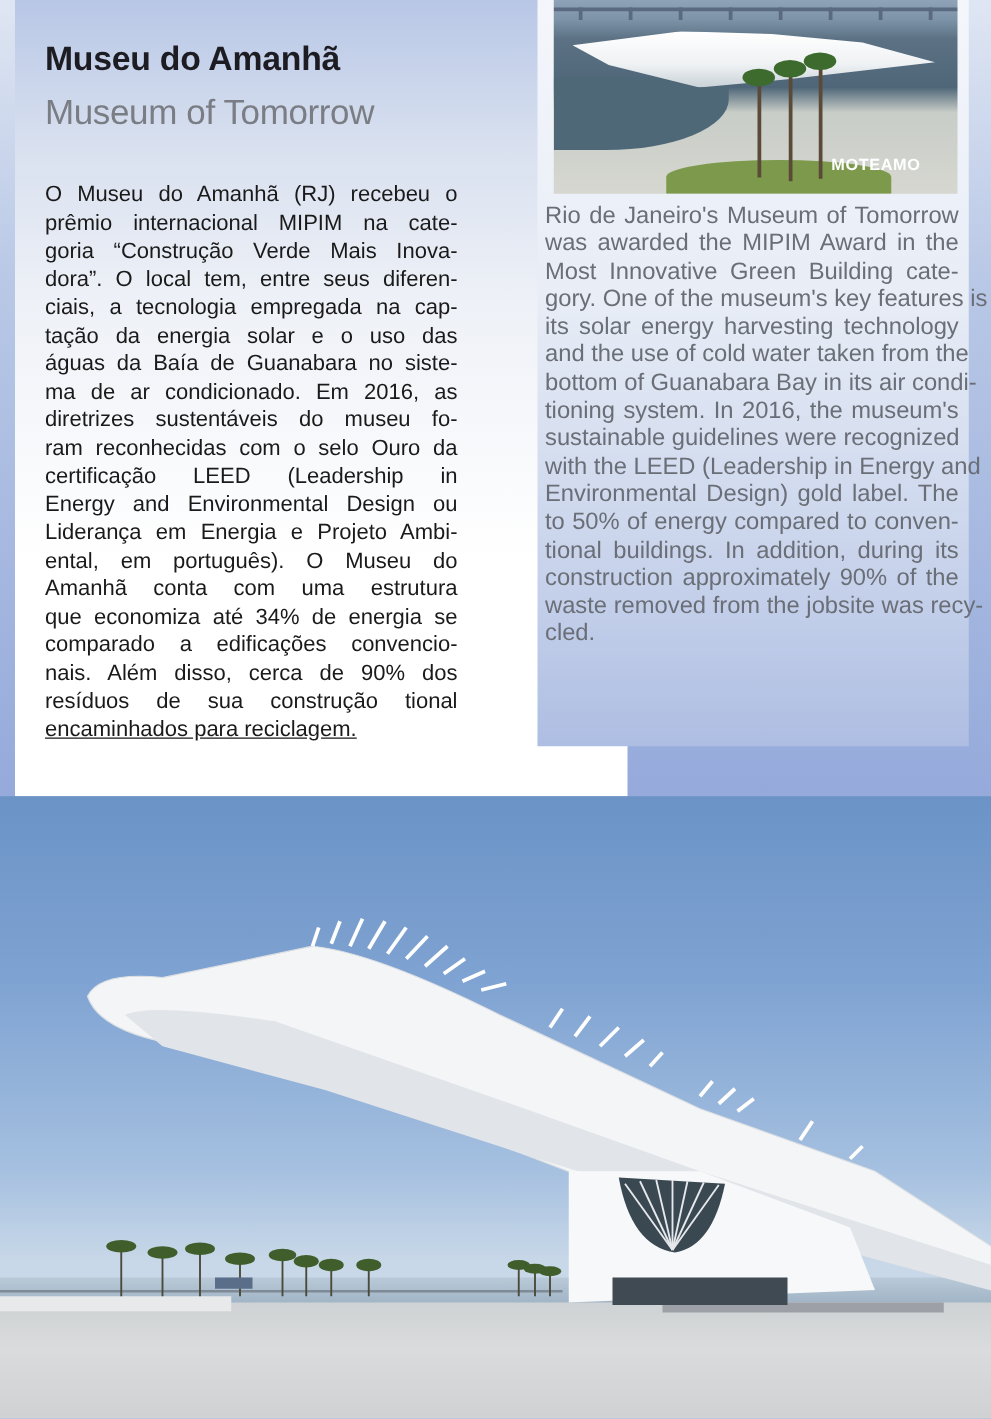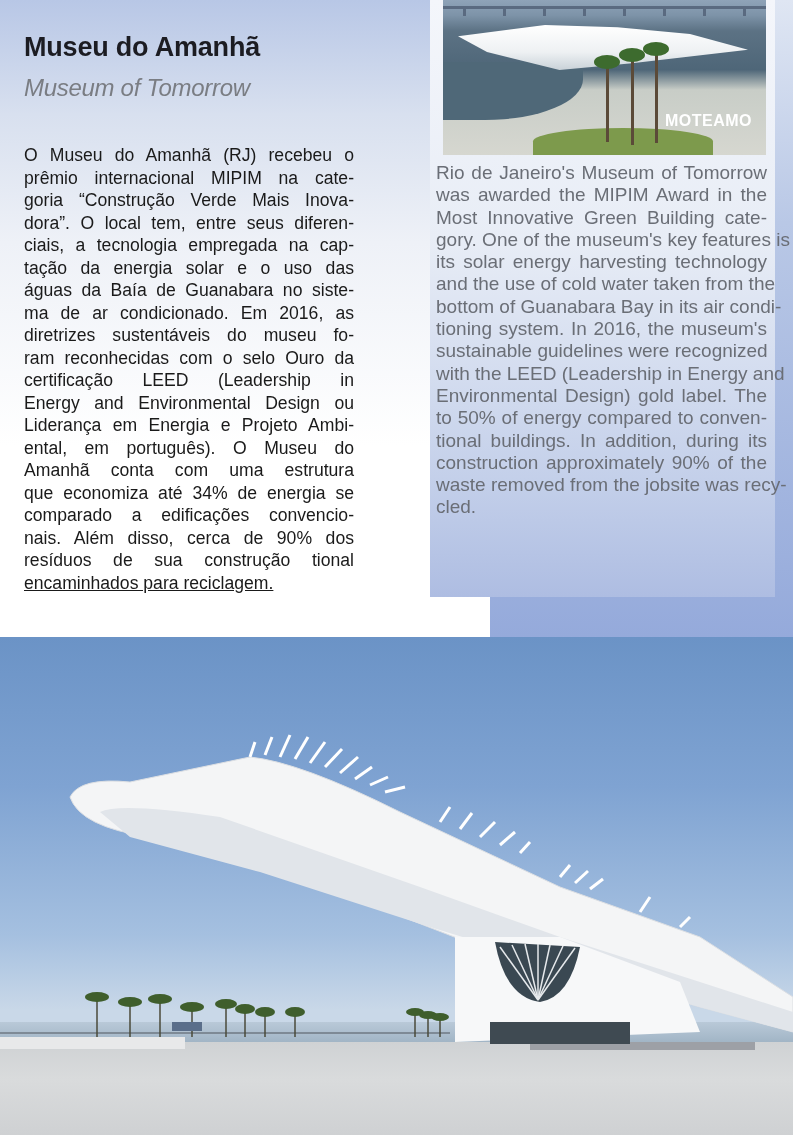--- a/index.html
+++ b/index.html
@@ -4,25 +4,25 @@
 <style>
   html, body { margin:0; padding:0; }
   body { width:793px; height:1135px; position:relative; overflow:hidden;
          font-family:"Liberation Sans", sans-serif; background:#8fa7d6; }
 
   
   #top-bg { position:absolute; left:0; top:0; width:793px; height:637px;
     background:linear-gradient(180deg,#dfe6f3 0%, #b9c8e6 35%, #95aadb 100%); }
 
   
-  #pt-panel { position:absolute; left:0; top:0; width:490px; height:637px;
+  #pt-panel { position:absolute; left:12px; top:0; width:490px; height:637px;
     background:linear-gradient(180deg,#b8c7e6 0%, #d8e0ef 18%, #eef1f7 38%, #ffffff 70%, #ffffff 100%); }
   #pt-title { position:absolute; left:24px; top:32px; font-size:27px; font-weight:bold;
     color:#1c1c22; letter-spacing:-0.2px; }
-  #pt-subtitle { position:absolute; left:24px; top:74px; font-size:24px; font-style:italic;
+  #pt-subtitle { position:absolute; left:24px; top:74px; font-size:28px; 
     color:#7a7d83; letter-spacing:-0.3px; }
   #pt-body { position:absolute; left:24px; top:127px; width:330px; font-size:17.6px;
     line-height:22.5px; color:#1a1a1a; text-align:justify;margin-top:17px; }
   #pt-body .ln { display:block; text-align:justify; text-align-last:justify; white-space:nowrap; }
   #pt-body .ln.last { text-align-last:left;text-decoration:underline; }
 
   
   #en-panel { position:absolute; left:430px; top:0; width:345px; height:597px;
     background:linear-gradient(180deg,#f4f6fb 0%, #e8edf6 40%, #c4d0ea 80%, #aebde2 100%); }
   #thumb { position:absolute; left:13px; top:0; width:323px; height:155px; overflow:hidden;
@@ -31,21 +31,21 @@
   #thumb .pier { position:absolute; top:6px; width:3px; height:10px; background:#5a6a80; }
   #thumb .museum { position:absolute; left:15px; top:25px; width:290px; height:45px;
     background:linear-gradient(180deg,#ffffff 0%, #eef1f3 60%, #c9d2d8 100%);
     clip-path:polygon(0 25%, 30% 0, 55% 5%, 80% 20%, 100% 55%, 60% 85%, 35% 100%, 10% 60%); }
   #thumb .lawn { position:absolute; left:90px; top:128px; width:180px; height:27px;
     background:#7d9a4c; border-radius:60% 60% 0 0; }
   #thumb .water { position:absolute; left:0; top:62px; width:140px; height:58px;
     background:#4f6878; border-radius:0 0 70% 0; }
   #thumb .palm { position:absolute; width:3px; background:#5b4a38; }
   #thumb .frond { position:absolute; width:26px; height:14px; background:#3d6b2e; border-radius:50%; }
-  #thumb-watermark { position:absolute; left:222px; top:112px; font-size:16px; font-weight:bold;
+  #thumb-watermark { position:absolute; left:222px; top:124px; font-size:13px; font-weight:bold;
     color:#ffffff; letter-spacing:0.5px; }
   #en-body { position:absolute; left:6px; top:162px; width:331px; font-size:19px;
     line-height:22.3px; color:#6a6e76; }
   #en-body .ln { display:block; text-align:justify; text-align-last:justify; white-space:nowrap; }
   #en-body .ln.last { text-align-last:left; }
 
   
   #photo { position:absolute; left:0; top:637px; width:793px; height:498px; overflow:hidden;
     background:linear-gradient(180deg,#6b93c6 0%, #7fa3d2 30%, #a5c0e0 60%, #c9d8e8 75%); }
   #photo .sea { position:absolute; left:0; top:385px; width:793px; height:22px;

